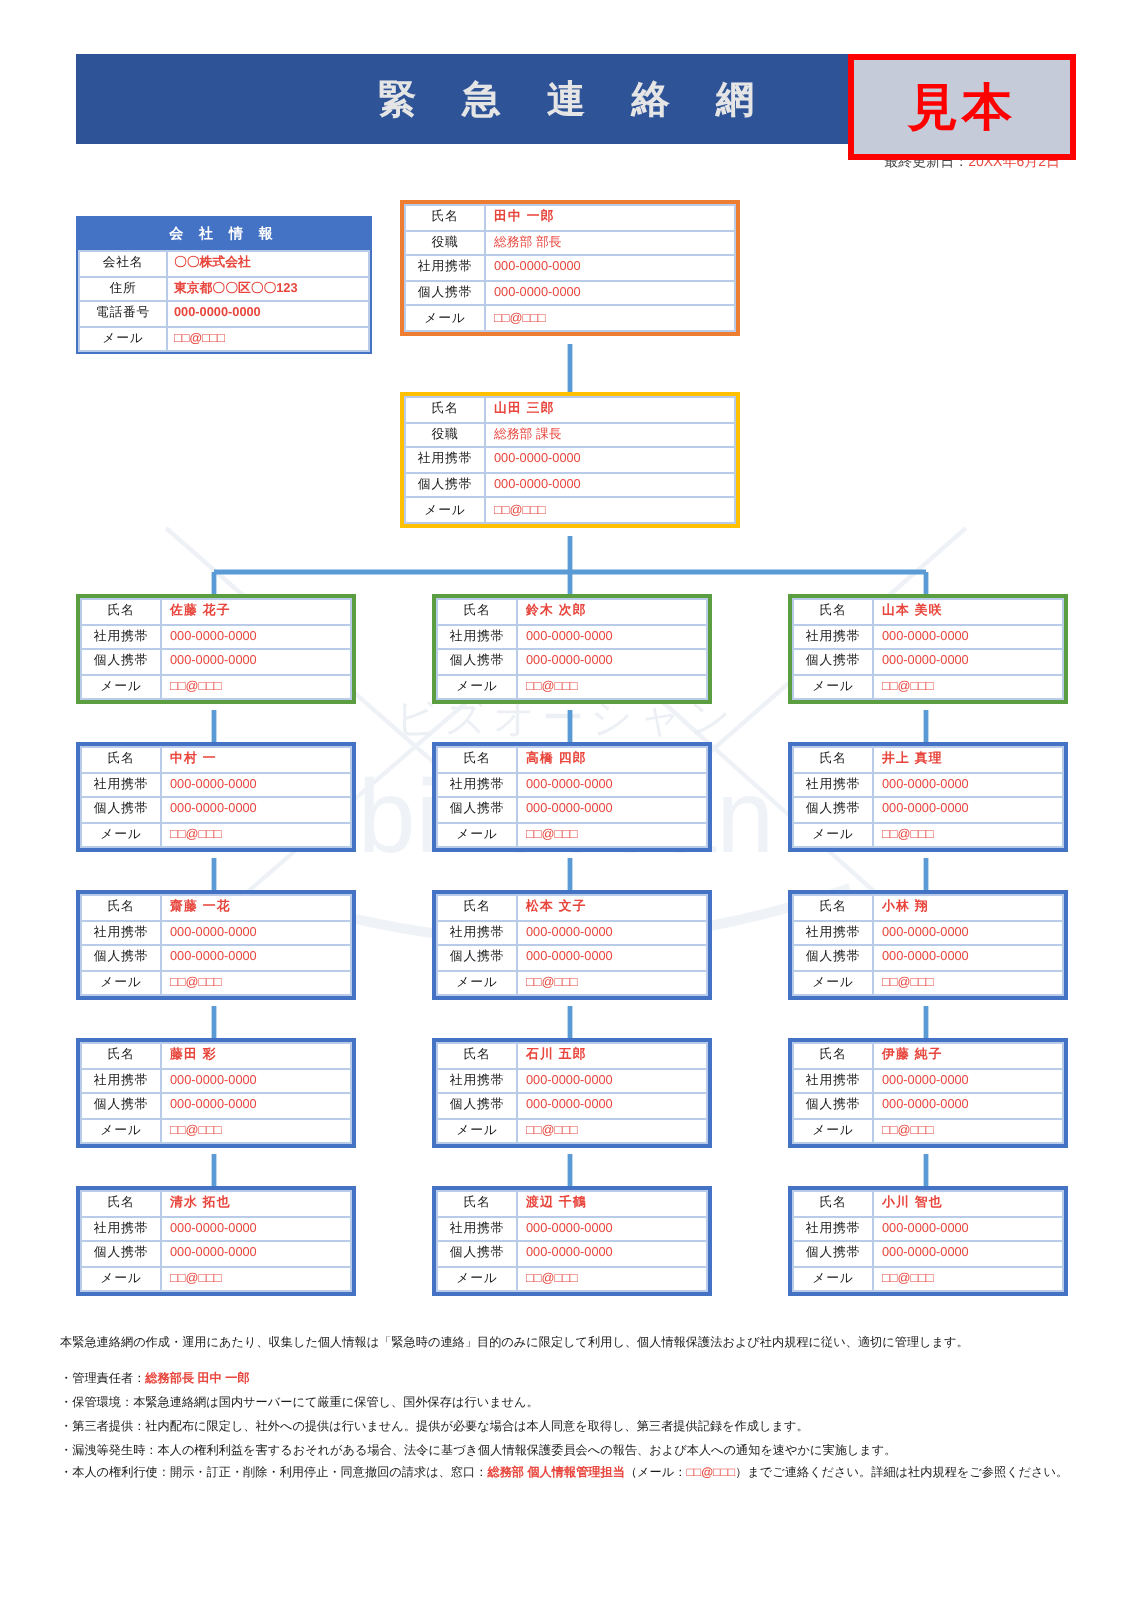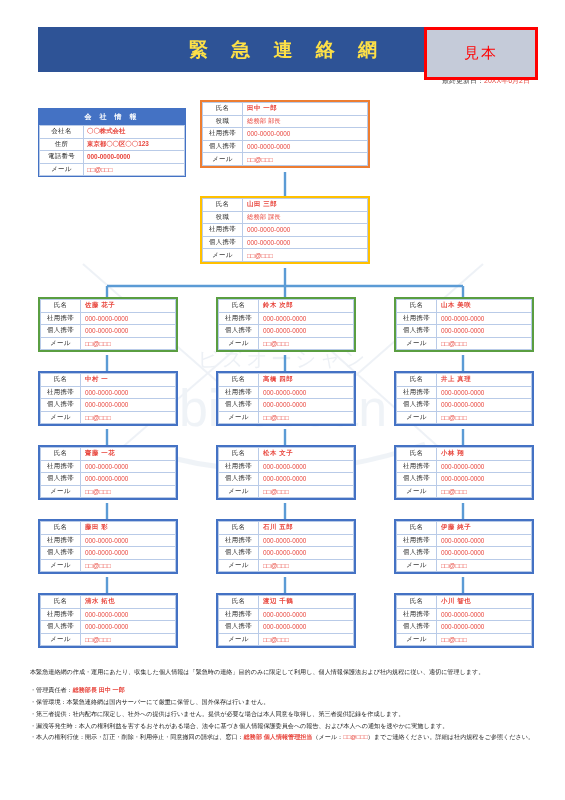--- a/index.html
+++ b/index.html
@@ -25,39 +25,39 @@
 
   
   .header-wrap { position: relative; z-index: 2; }
   .title-bar {
     position: absolute; left: 38px; top: 27px;
     width: 490px; height: 45px;
     background: #2e5396;
     display: flex; align-items: center; justify-content: center;
   }
   .title-bar .title {
-    color: #fde047;
+    color: #e5e5e5;
     font-size: 19px;
     letter-spacing: 9px;
     font-weight: bold;
     text-indent: 9px;
   }
   .sample-stamp {
     position: absolute;
     left: 424px; top: 27px;
     width: 114px; height: 53px;
     border: 3px solid #ff0000;
     background: #c5cbd9;
     display: flex; align-items: center; justify-content: center;
     z-index: 4;
   }
   .sample-stamp span {
     color: #ff0000;
-    font-size: 15px;
-    font-weight: normal;
+    font-size: 25px;
+    font-weight: bold;
     letter-spacing: 2px;
   }
   .updated {
     position: absolute;
     left: 330px; top: 76px;
     width: 200px;
     text-align: right;
     font-size: 7px;
     color: #444;
     z-index: 1;

